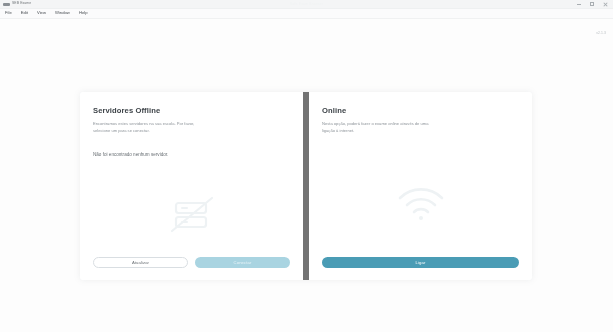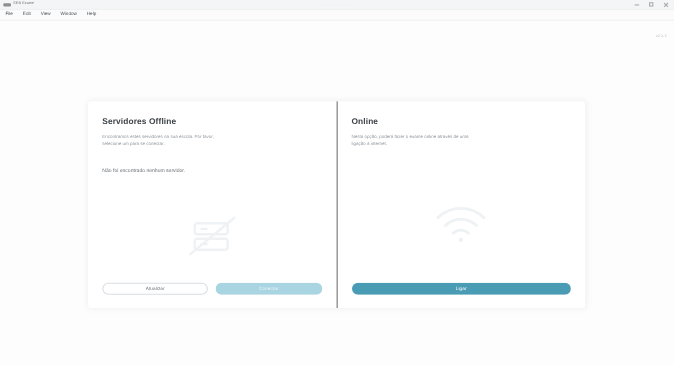--- a/index.html
+++ b/index.html
@@ -155,21 +155,21 @@
   }
   .card {
     flex: 1 1 0;
     position: relative;
     padding: 14px 13px 0 13px;
     box-sizing: border-box;
     display: flex;
     flex-direction: column;
   }
   .card + .card {
-    border-left: 1px solid #737373;
+    border-left: 6px solid #737373;
   }
   .card-title {
     font-size: 7.6px;
     font-weight: bold;
     color: #3d4348;
     margin: 0 0 6px 0;
     letter-spacing: 0.1px;
   }
   .card-desc {
     font-size: 4.1px;

